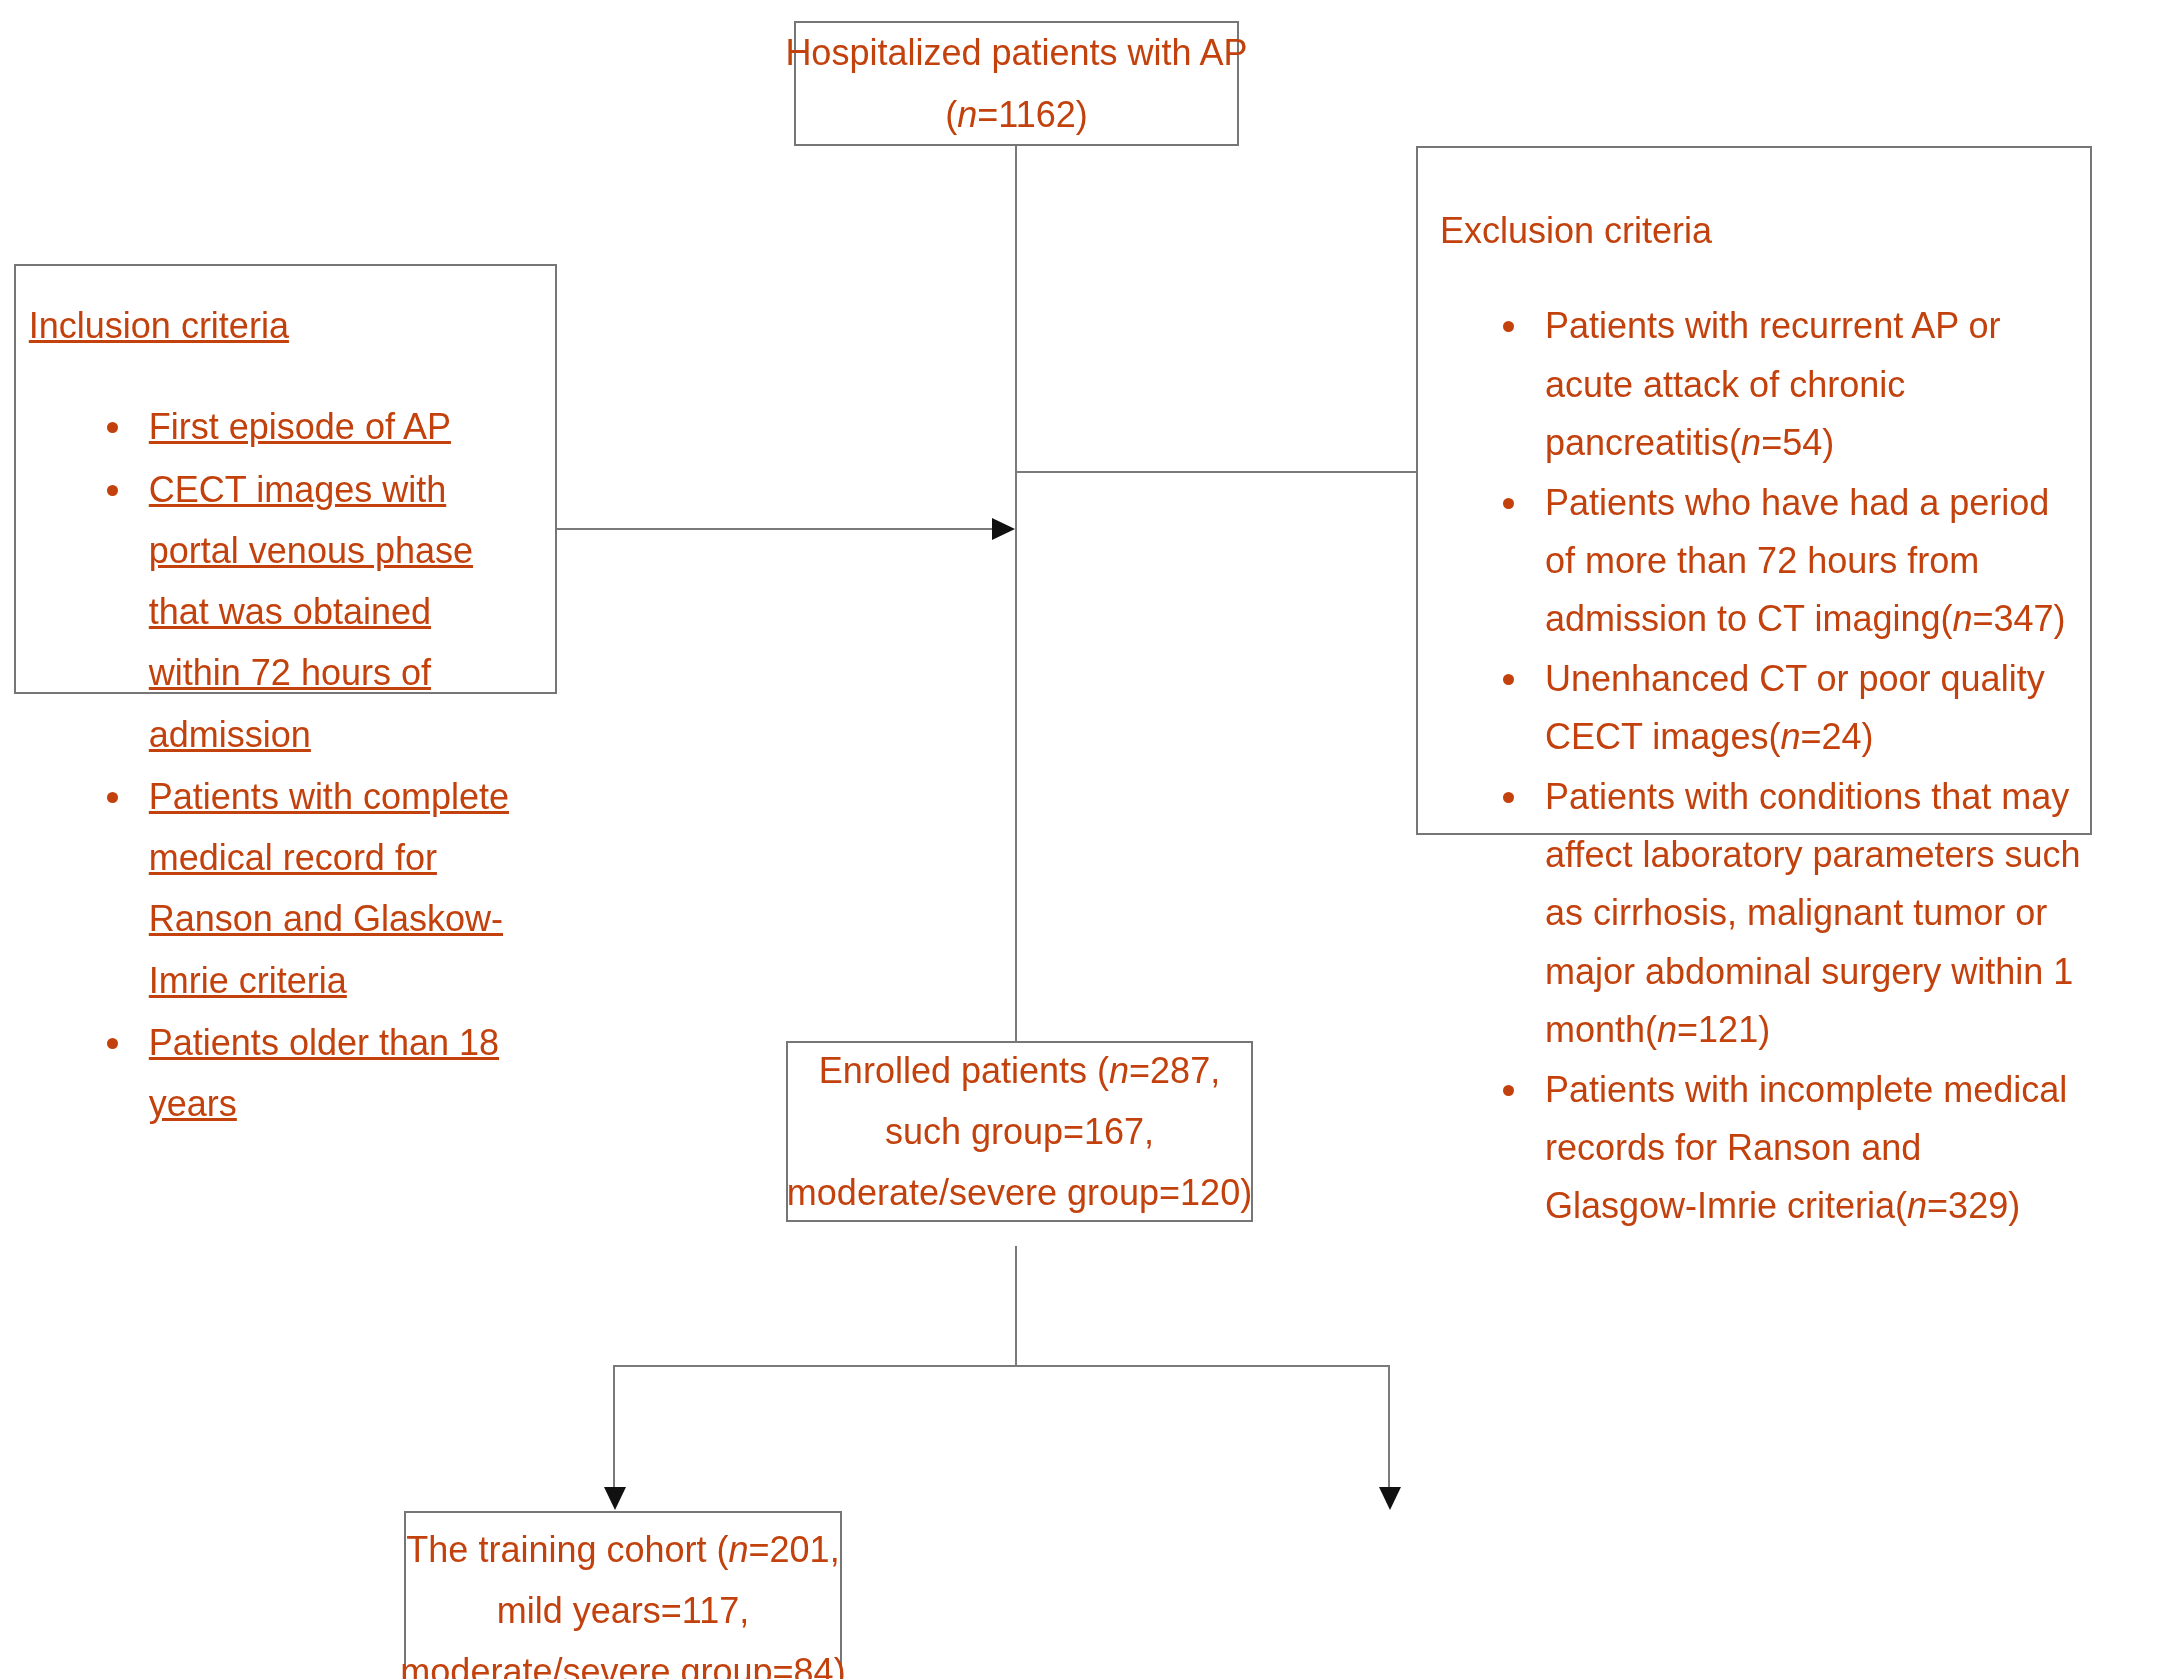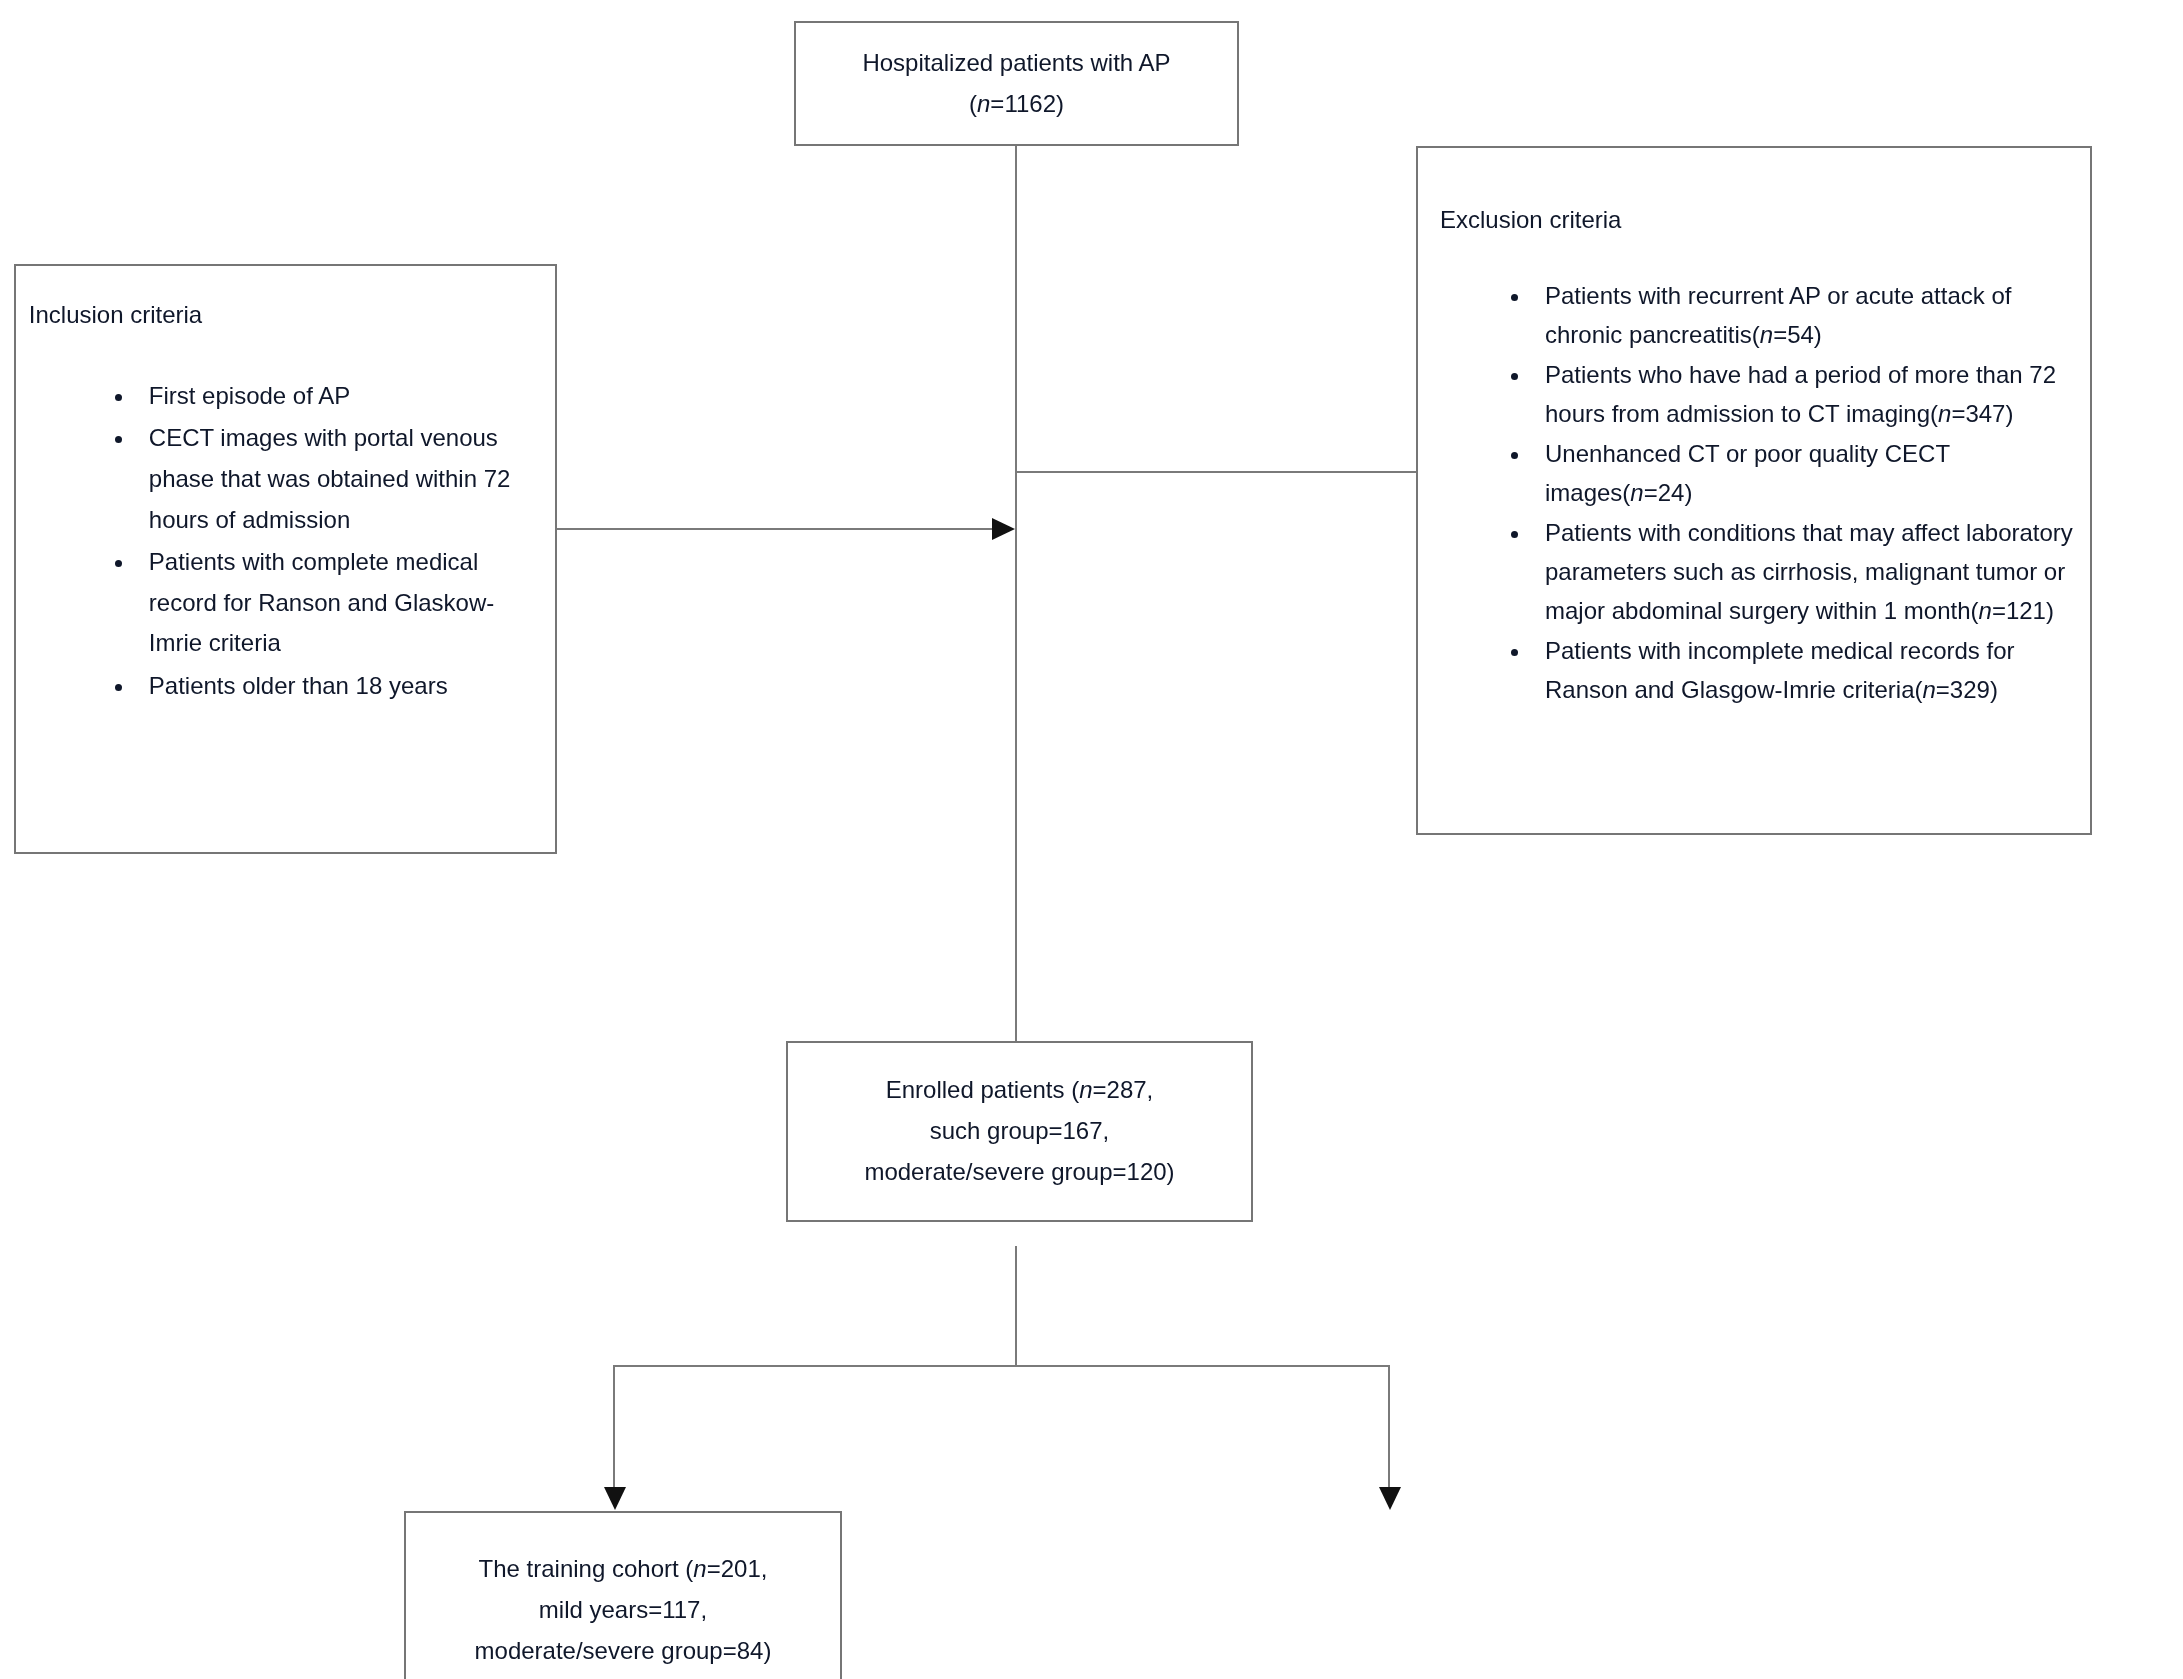--- a/index.html
+++ b/index.html
@@ -1,22 +1,22 @@
 <!DOCTYPE html>
 <html style="font-size:11.6px"><head>
 <meta charset="utf-8">
 <style>
   html,body{margin:0;padding:0;background:#ffffff;}
   .page{
     position:relative;
     width:2183px;height:1680px;
     background:#ffffff;
     font-family:"Liberation Sans", sans-serif;
-    color:#0f172a;
-    font-size:24px;
+    color:#c2410c;
+    font-size:36px;
     line-height:1.7;
   }
   .box{
     position:absolute;
     background:#ffffff;
     border:2.9px solid #767676;
     box-sizing:border-box;
   }
   .center-box{
     display:flex;
@@ -45,21 +45,21 @@
     border-top:23px solid #111111;
   }
   .arrow-right{
     position:absolute;width:0;height:0;
     border-top:11px solid transparent;
     border-bottom:11px solid transparent;
     border-left:23px solid #111111;
   }
   
   #box-hospitalized{left:794px;top:21px;width:445px;height:125px;}
-  #box-inclusion{left:13.8px;top:264px;width:543px;height:590px;padding:29px 40px 0 13px;}
+  #box-inclusion{left:13.8px;top:264px;width:543px;height:430px;padding:29px 40px 0 13px;text-decoration:underline;}
   #box-exclusion{left:1416px;top:146px;width:676px;height:689px;padding:52px 20px 0 22px;}
   #box-enrolled{left:786px;top:1041px;width:467px;height:181px;}
   #box-training{left:404px;top:1511px;width:438px;height:199px;}
   #box-test{left:1163px;top:1511px;width:438px;height:154px;}
   #box-inclusion .crit-list{margin-left:67px;width:391px;}
   #box-exclusion .crit-list{margin:36px 0 0 52px;width:550px;line-height:1.62;}
 </style>
 </head>
 <body>
 

